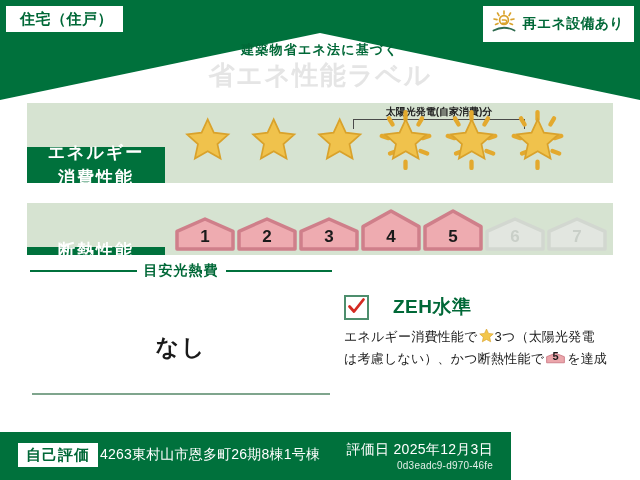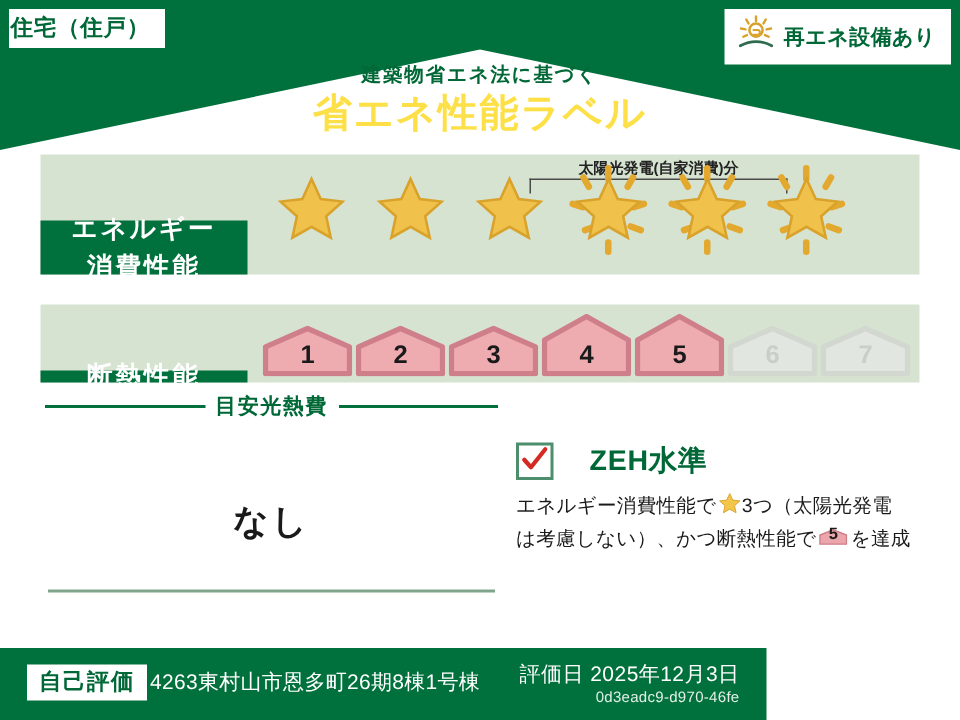--- a/index.html
+++ b/index.html
@@ -15,21 +15,21 @@
   }
   
   .house-white{
     position:absolute;left:0;top:0;width:640px;height:480px;
   }
   
   .tag-housing{
     position:absolute;left:6px;top:6px;
     background:#ffffff;color:#006837;
     font-weight:bold;font-size:15px;
-    padding:5px 10px 6px 1px;
+    padding:5px 10px 6px 14px;
     letter-spacing:0.5px;
     line-height:1;
     z-index:6;
   }
   
   .tag-renew{
     position:absolute;right:6px;top:6px;
     background:#ffffff;
     display:flex;align-items:center;gap:6px;
     padding:4px 10px 4px 8px;
@@ -37,21 +37,21 @@
   }
   .tag-renew .tx{color:#006837;font-weight:bold;font-size:14px;letter-spacing:0.3px;}
   
   .ttl-sub{
     position:absolute;left:0;right:0;top:41px;text-align:center;
     color:#006837;font-size:13px;font-weight:bold;letter-spacing:1.2px;
     z-index:5;
   }
   .ttl-main{
     position:absolute;left:0;right:0;top:58px;text-align:center;
-    color:#fde047;font-size:26px;font-weight:bold;letter-spacing:1.5px;
+    color:#e5e5e5;font-size:26px;font-weight:bold;letter-spacing:1.5px;
     z-index:5;
   }
   
   .panel{position:absolute;z-index:5;}
   .row{
     display:flex;align-items:stretch;
     background:#d6e3d1;
   }
   .row-lab{
     background:#00713c;color:#ffffff;

